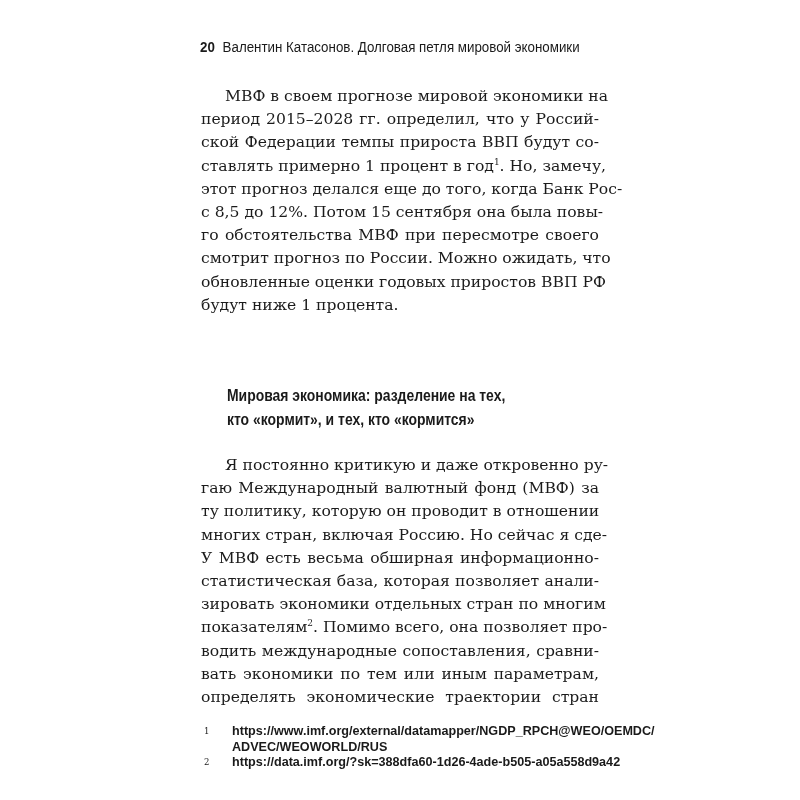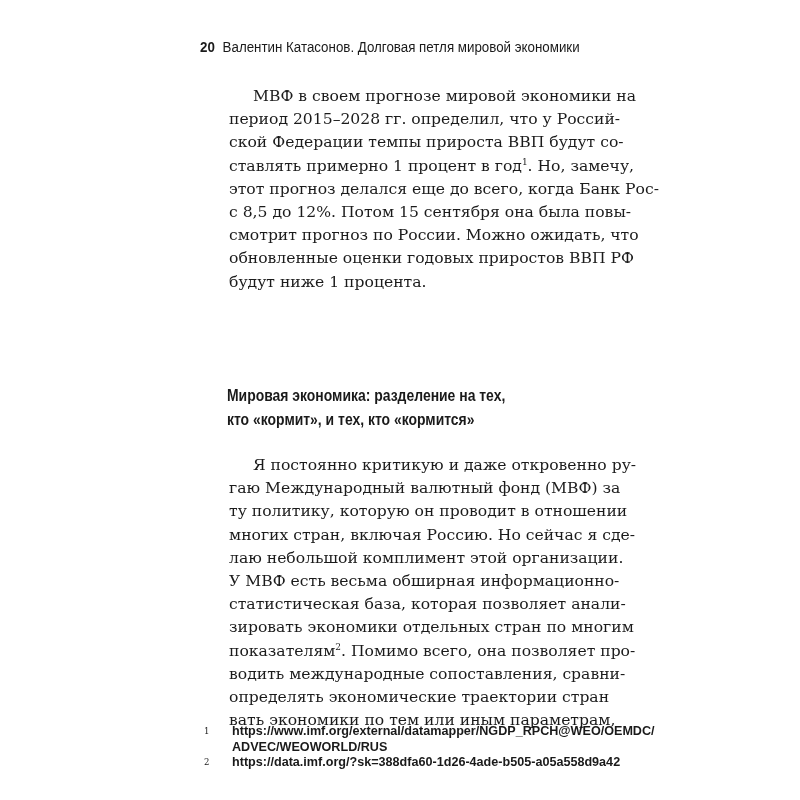--- a/index.html
+++ b/index.html
@@ -44,21 +44,20 @@
       font-size: 15.6px;
       line-height: 23.2px;
       color: #1b1b1b;
     }
     .line {
       display: block;
       white-space: nowrap;
       text-align: justify;
       text-align-last: justify;
       height: 23.2px;
-      margin-left: 28px;
     }
     .line.last {
       text-align-last: left;
     }
     .line.indent {
       padding-left: 24px;
     }
     .para1 { top: 71px; }
     .para2 { top: 440px; }
     .heading {
@@ -110,45 +109,45 @@
 
   <div class="running-head">
     <span class="page-num">20</span><span>Валентин Катасонов. Долговая петля мировой экономики</span>
   </div>
 
   <div class="body-text para1">
     <span class="line indent">МВФ в своем прогнозе мировой экономики на</span>
     <span class="line">период 2015–2028 гг. определил, что у Россий-</span>
     <span class="line">ской Федерации темпы прироста ВВП будут со-</span>
     <span class="line"><span>ставлять примерно 1 процент в год</span><sup>1</sup><span>. Но, замечу,</span></span>
-    <span class="line">этот прогноз делался еще до всего, когда Банк Рос-</span>
+    <span class="line">этот прогноз делался еще до того, когда Банк Рос-</span>
     <span class="line">с 8,5 до 12%. Потом 15 сентября она была повы-</span>
+    <span class="line">го обстоятельства МВФ при пересмотре своего</span>
     <span class="line">смотрит прогноз по России. Можно ожидать, что</span>
     <span class="line">обновленные оценки годовых приростов ВВП РФ</span>
     <span class="line last">будут ниже 1 процента.</span>
   </div>
 
   <div class="heading">
     <span>Мировая экономика: разделение на тех,</span>
     <span>кто «кормит», и тех, кто «кормится»</span>
   </div>
 
   <div class="body-text para2">
     <span class="line indent">Я постоянно критикую и даже откровенно ру-</span>
     <span class="line">гаю Международный валютный фонд (МВФ) за</span>
     <span class="line">ту политику, которую он проводит в отношении</span>
     <span class="line">многих стран, включая Россию. Но сейчас я сде-</span>
-    <span class="line">лаю небольшой комплимент этой организации.</span>
     <span class="line">У МВФ есть весьма обширная информационно-</span>
     <span class="line">статистическая база, которая позволяет анали-</span>
     <span class="line">зировать экономики отдельных стран по многим</span>
     <span class="line"><span>показателям</span><sup>2</sup><span>. Помимо всего, она позволяет про-</span></span>
     <span class="line">водить международные сопоставления, сравни-</span>
+    <span class="line">вать экономики по тем или иным параметрам,</span>
     <span class="line">определять экономические траектории стран</span>
-    <span class="line">вать экономики по тем или иным параметрам,</span>
   </div>
 
   <div class="footnotes">
     <div class="fn">
       <span class="fn-num">1</span>
       <span class="fn-line">https://www.imf.org/external/datamapper/NGDP_RPCH@WEO/OEMDC/</span>
       <span class="fn-line">ADVEC/WEOWORLD/RUS</span>
     </div>
     <div class="fn">
       <span class="fn-num">2</span>

